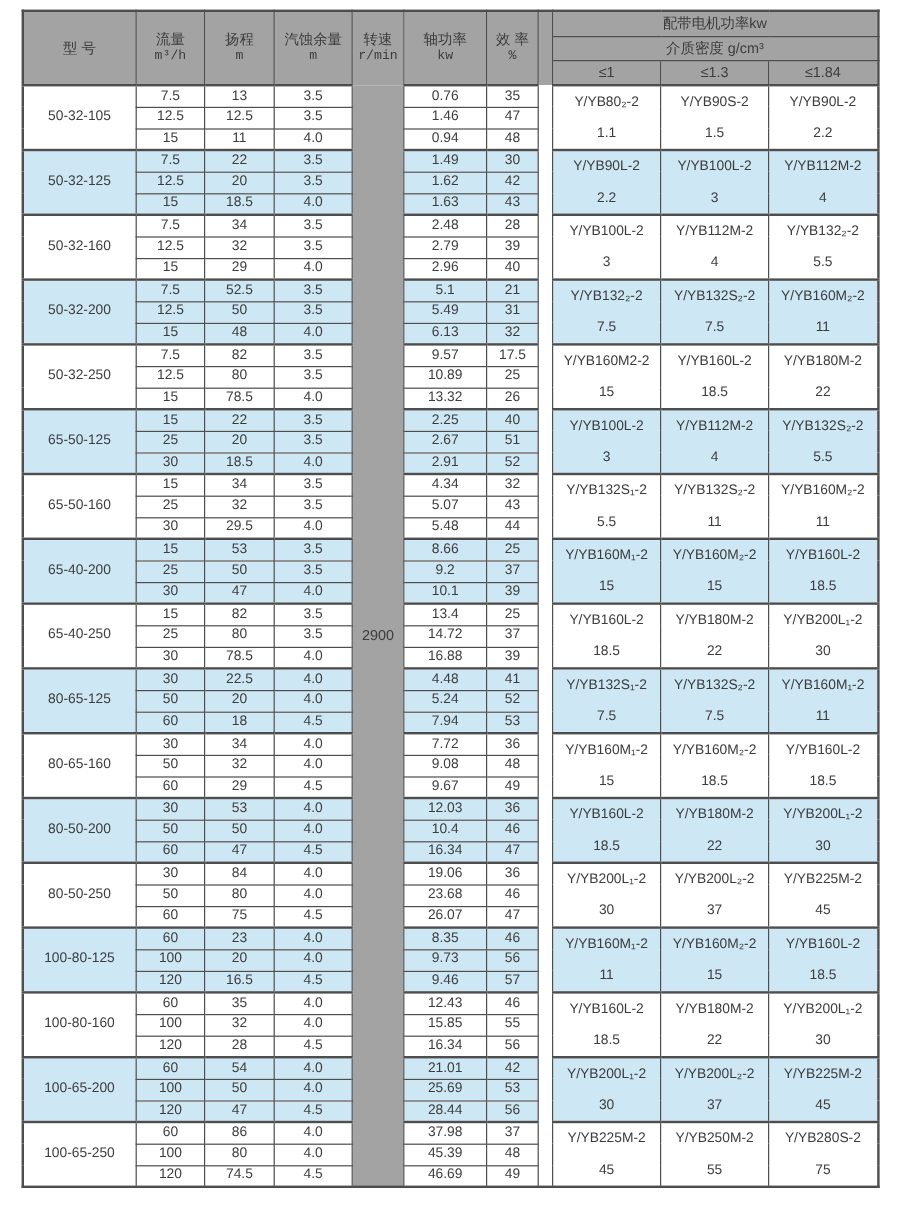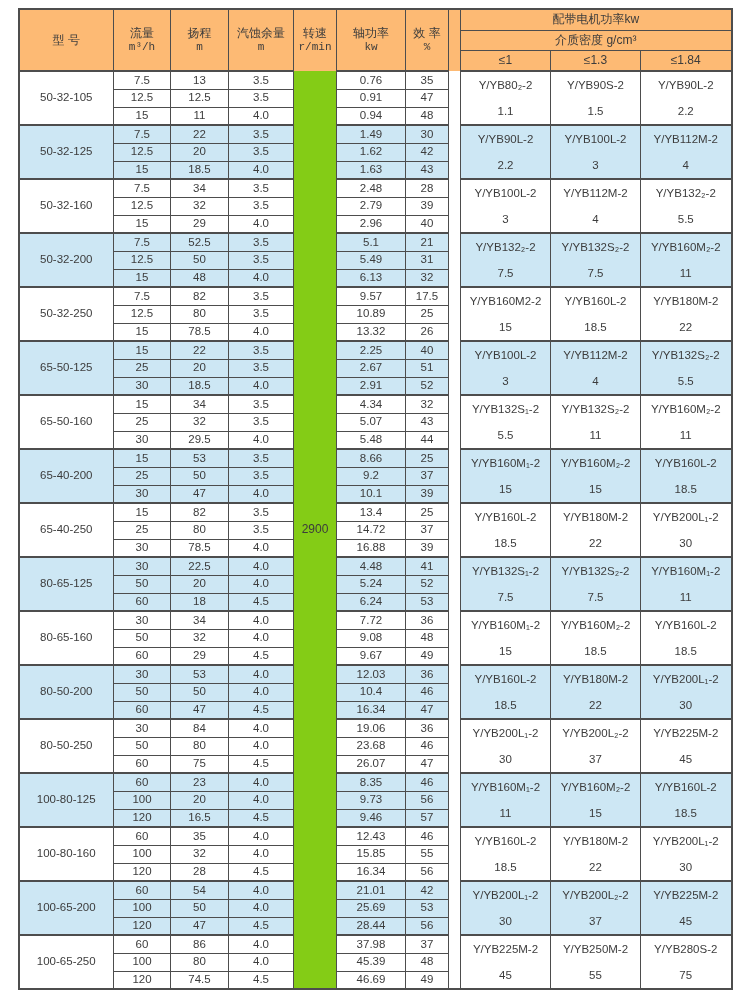--- a/index.html
+++ b/index.html
@@ -25,33 +25,33 @@
     border: 1px solid #4d4d4d;
     text-align: center;
     vertical-align: middle;
     padding: 0;
     font-weight: normal;
     overflow: hidden;
   }
   thead tr.h1 { height: 21px; }
   thead tr.h2 { height: 20px; }
   thead tr.h3 { height: 21px; }
-  thead th { font-size: 12px; line-height: 1.25; background: #fdba74; }
+  thead th { font-size: 12px; line-height: 1.25; background: #a3a3a3; }
   thead th .unit { font-size: 11px; font-family: Liberation Mono, monospace; }
   tbody tr { height: 18px; }
   tbody th, tbody td { font-size: 11.5px; line-height: 1.15; background: #ffffff; }
   
   tr.gsub td { border-top: 1px solid #9b9b9b; }
   
   tr.gfirst td:not(.speed):not(.spacer), tr.gfirst th { border-top: 2px solid #4d4d4d; }
   
   tr.stripe th, tr.stripe td:not(.speed):not(.spacer) { background: #cde7f4; }
   
   th.speed-h { border-bottom: none; text-align: center; }
-  td.speed { border-top: none; background: #84cc16; font-size: 12px; }
+  td.speed { border-top: none; background: #a3a3a3; font-size: 12px; }
   
   th.spacer-h { border-bottom: none; }
   td.spacer { border-top: none; border-bottom: none; background: #ffffff; }
   td.motor .m-model { font-size: 11.5px; line-height: 1.3; }
   td.motor .m-power { font-size: 11.5px; line-height: 1.3; margin-top: 11px; }
 </style>
 </head>
 <body>
 
 <div class="page">
@@ -128,21 +128,21 @@
           </td>
           <td class="motor" rowspan="3">
             <div class="m-model">Y/YB90L-2</div>
             <div class="m-power">2.2</div>
           </td>
         </tr>
         <tr class="gsub">
           <td>12.5</td>
           <td>12.5</td>
           <td>3.5</td>
-          <td>0.91</td>
+          <td>1.46</td>
           <td>47</td>
         </tr>
         <tr class="gsub">
           <td>15</td>
           <td>11</td>
           <td>4.0</td>
           <td>0.94</td>
           <td>48</td>
         </tr>
         <tr class="gfirst stripe">
@@ -441,21 +441,21 @@
           <td>50</td>
           <td>20</td>
           <td>4.0</td>
           <td>5.24</td>
           <td>52</td>
         </tr>
         <tr class="gsub stripe">
           <td>60</td>
           <td>18</td>
           <td>4.5</td>
-          <td>6.24</td>
+          <td>7.94</td>
           <td>53</td>
         </tr>
         <tr class="gfirst">
           <th class="model" rowspan="3">80-65-160</th>
           <td>30</td>
           <td>34</td>
           <td>4.0</td>
           <td>7.72</td>
           <td>36</td>
           <td class="motor" rowspan="3">

